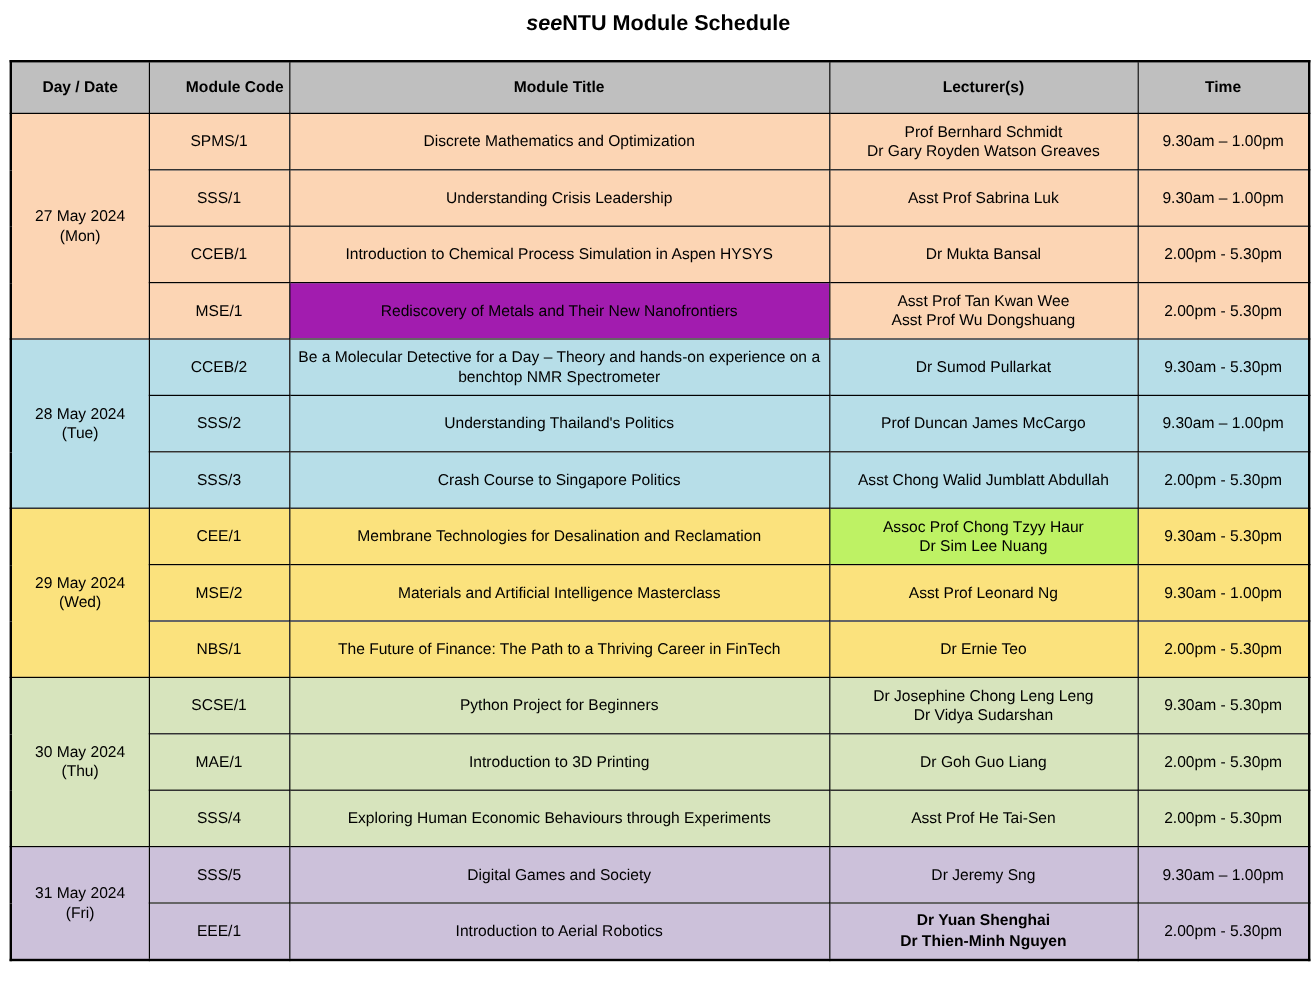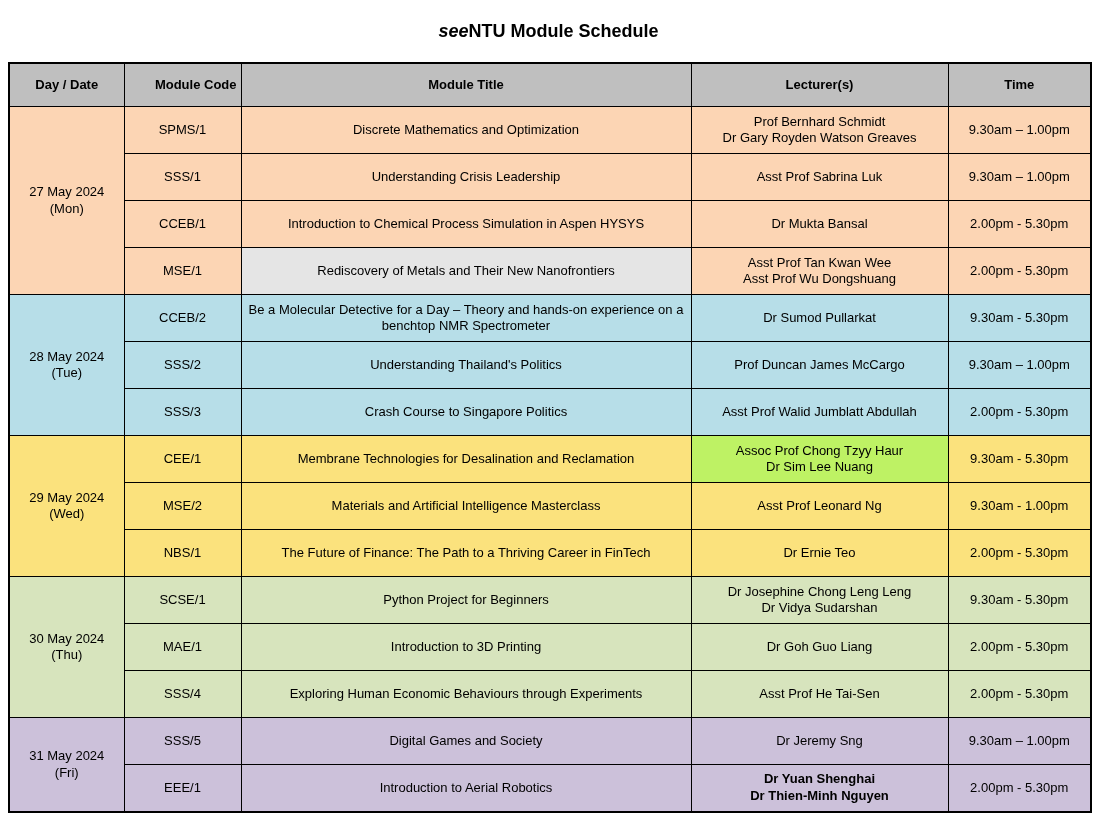--- a/index.html
+++ b/index.html
@@ -9,21 +9,21 @@
     font-family: "Liberation Sans", sans-serif;
     color: #000000;
   }
   .page {
     width: 1097px;
     height: 832px;
     position: relative;
   }
   .title-block {
     text-align: center;
-    padding-top: 18px;
+    padding-top: 6px;
     line-height: 1.55;
   }
   .title-line {
     font-size: 18px;
     font-weight: bold;
   }
   .title-line .italic-part {
     font-style: italic;
   }
   .subtitle-line {
@@ -118,21 +118,21 @@
         <tr>
           <td style="background: rgb(252, 213, 180);">CCEB/1</td>
           <td class="title-cell" style="background: rgb(252, 213, 180);">Introduction to Chemical Process Simulation in Aspen HYSYS</td>
           <td style="background: rgb(252, 213, 180);">
             <div>Dr Mukta Bansal</div>
           </td>
           <td style="background: rgb(252, 213, 180);">2.00pm - 5.30pm</td>
         </tr>
         <tr>
           <td style="background: rgb(252, 213, 180);">MSE/1</td>
-          <td class="title-cell" style="background: #e5e5e5;">Rediscovery of Metals and Their New Nanofrontiers</td>
+          <td class="title-cell" style="background: #a21caf;">Rediscovery of Metals and Their New Nanofrontiers</td>
           <td style="background: rgb(252, 213, 180);">
             <div>Asst Prof Tan Kwan Wee</div>
             <div>Asst Prof Wu Dongshuang</div>
           </td>
           <td style="background: rgb(252, 213, 180);">2.00pm - 5.30pm</td>
         </tr>
         <tr>
           <td class="day-cell" rowspan="3" style="background: rgb(183, 222, 232);">
             <div>28 May 2024</div>
             <div>(Tue)</div>
@@ -149,21 +149,21 @@
           <td class="title-cell" style="background: rgb(183, 222, 232);">Understanding Thailand's Politics</td>
           <td style="background: rgb(183, 222, 232);">
             <div>Prof Duncan James McCargo</div>
           </td>
           <td style="background: rgb(183, 222, 232);">9.30am – 1.00pm</td>
         </tr>
         <tr>
           <td style="background: rgb(183, 222, 232);">SSS/3</td>
           <td class="title-cell" style="background: rgb(183, 222, 232);">Crash Course to Singapore Politics</td>
           <td style="background: rgb(183, 222, 232);">
-            <div>Asst Prof Walid Jumblatt Abdullah</div>
+            <div>Asst Chong Walid Jumblatt Abdullah</div>
           </td>
           <td style="background: rgb(183, 222, 232);">2.00pm - 5.30pm</td>
         </tr>
         <tr>
           <td class="day-cell" rowspan="3" style="background: rgb(251, 226, 125);">
             <div>29 May 2024</div>
             <div>(Wed)</div>
           </td>
           <td style="background: rgb(251, 226, 125);">CEE/1</td>
           <td class="title-cell" style="background: rgb(251, 226, 125);">Membrane Technologies for Desalination and Reclamation</td>

